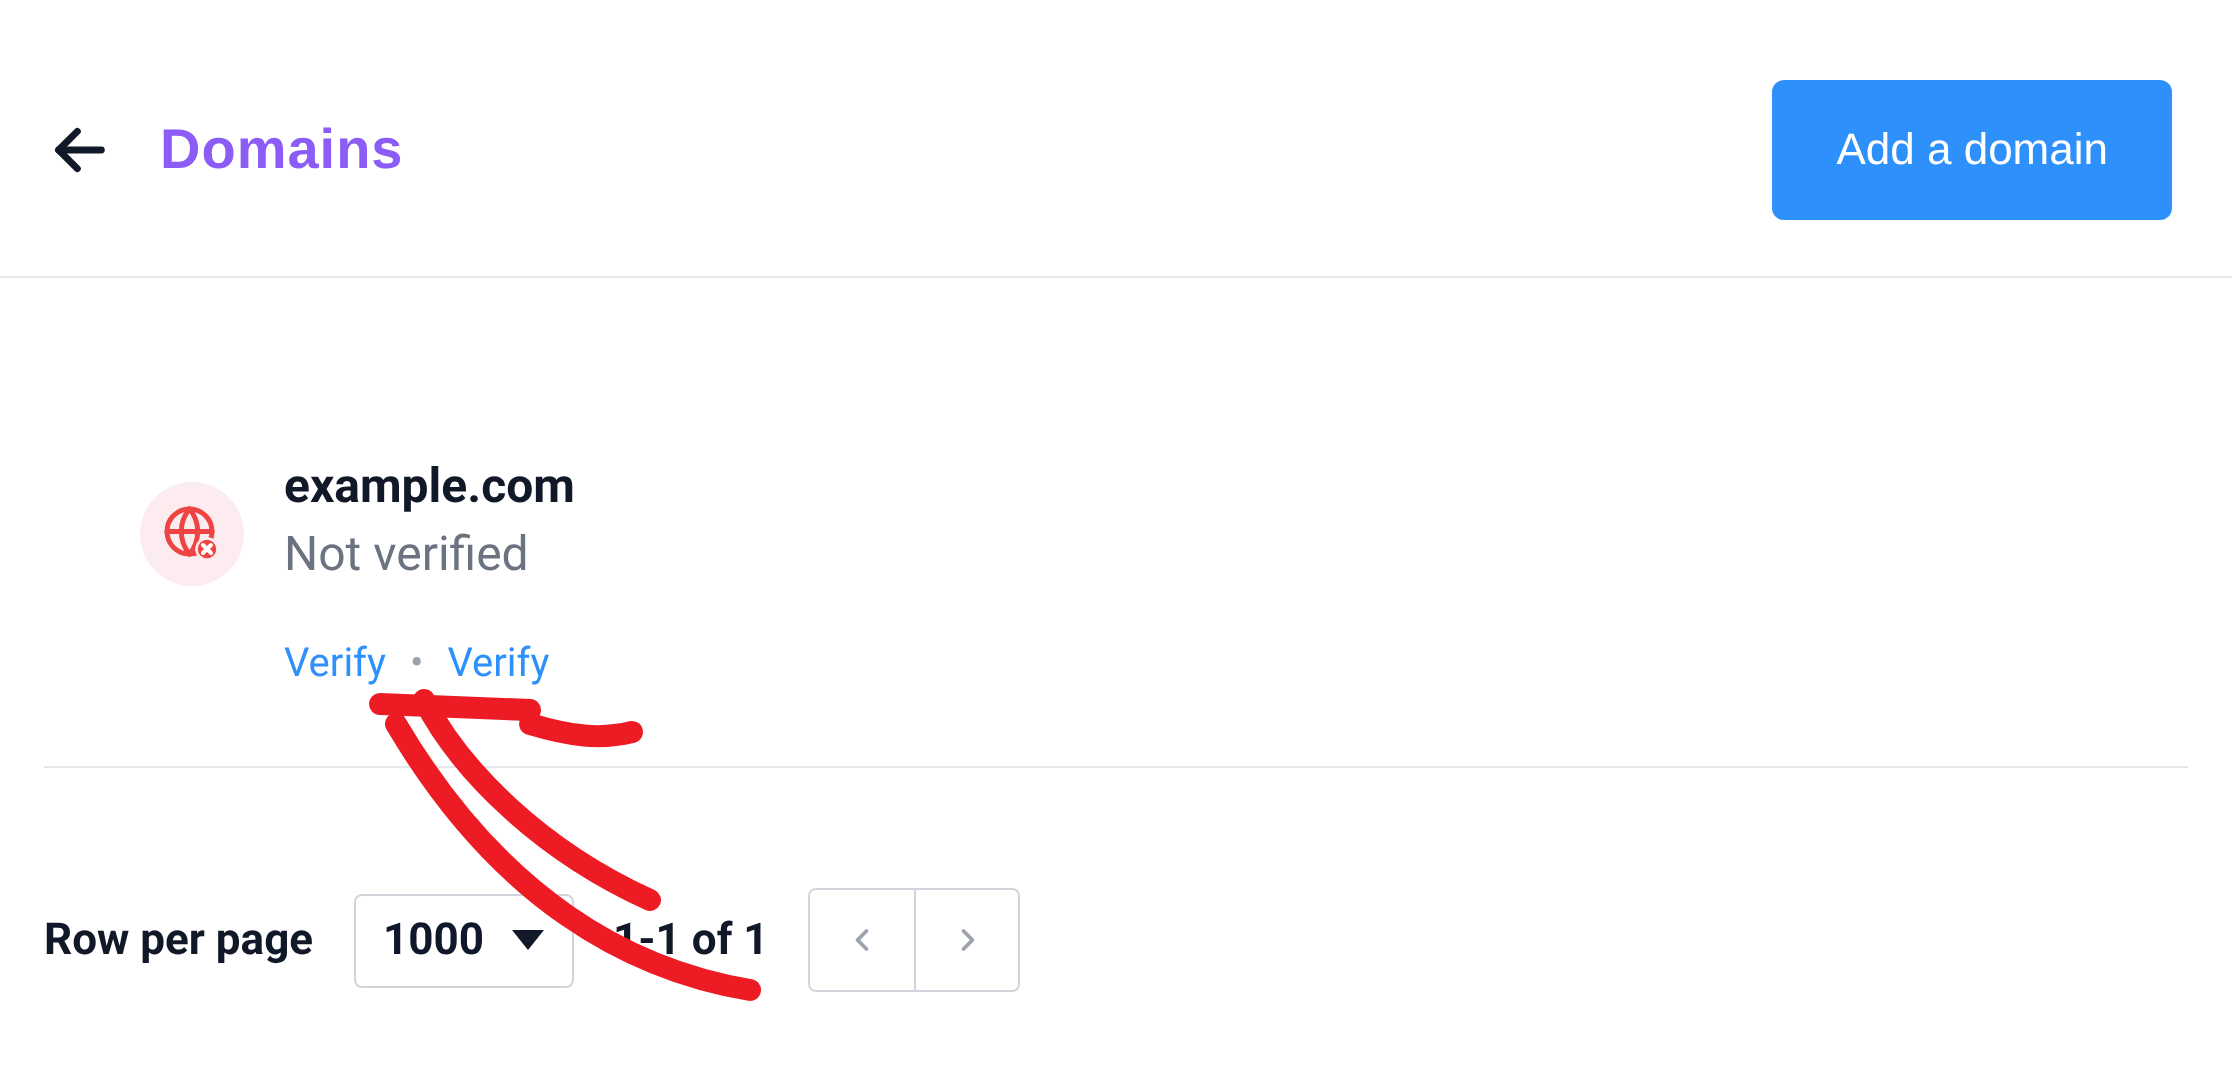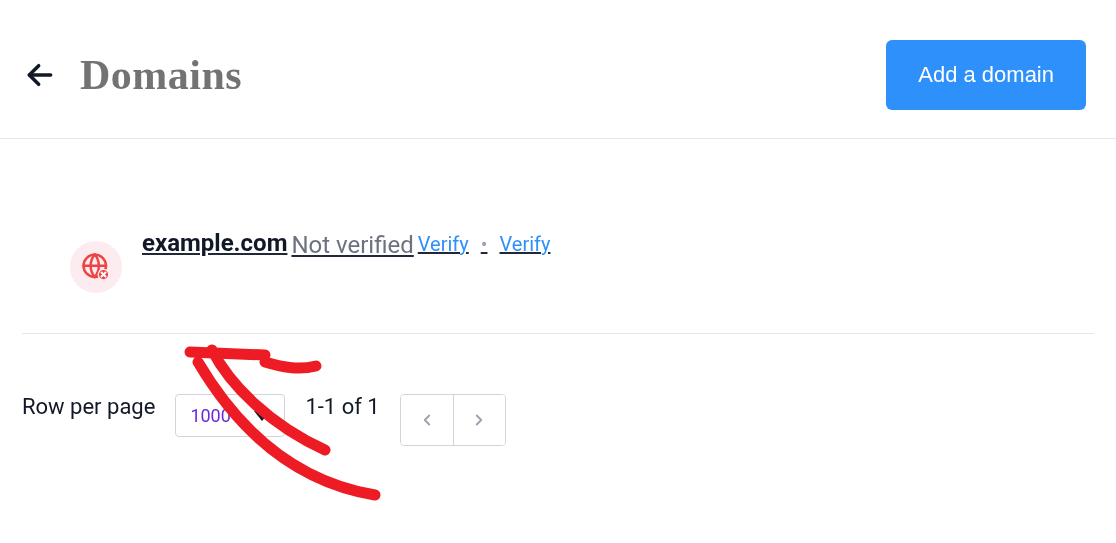--- a/index.html
+++ b/index.html
@@ -27,24 +27,24 @@
     .back-arrow {
       width: 36px;
       height: 36px;
       display: flex;
       align-items: center;
       justify-content: center;
       cursor: pointer;
       color: #111827;
     }
     .page-title {
-      font-family: Liberation Serif, serif;
-      font-size: 42px;
+      font-family: Liberation Sans, sans-serif;
+      font-size: 28px;
       font-weight: 700;
-      color: #737373;
+      color: #8b5cf6;
       letter-spacing: 0.5px;
     }
     .primary-btn {
       background: #2e90fa;
       color: #ffffff;
       border: none;
       border-radius: 6px;
       padding: 22px 32px;
       font-size: 22px;
       font-weight: 500;
@@ -68,67 +68,68 @@
       height: 52px;
       border-radius: 50%;
       background: #fdecef;
       display: flex;
       align-items: center;
       justify-content: center;
       flex-shrink: 0;
       margin-top: 12px;
     }
     .icon-circle svg { color: #ef4444; }
-    .domain-info { display: flex; flex-direction: row; gap: 4px; text-decoration: underline; }
+    .domain-info { display: flex; flex-direction: column; gap: 4px; }
     .domain-name {
       font-size: 24px;
       font-weight: 700;
       color: #111827;
     }
     .domain-status {
       font-size: 24px;
       color: #6b7280;
       margin-top: 2px;
     }
     .domain-actions {
       display: flex;
       align-items: center;
       gap: 12px;
-      margin-top: 0;
+      margin-top: 24px;
       font-size: 20px;
     }
     .link-action {
       color: #2e90fa;
       cursor: pointer;
       text-decoration: none;
     }
     .dot-sep { color: #9ca3af; }
 
     .pagination {
       display: flex;
-      align-items: flex-start;
+      align-items: center;
       gap: 20px;
       padding: 60px 22px 0 22px;
       font-size: 22px;
       color: #111827;
+      font-weight: bold;
     }
     .rows-label { color: #111827; }
     .select-box {
       border: 1px solid #d1d5db;
       border-radius: 4px;
       padding: 10px 14px;
       display: flex;
       align-items: center;
       gap: 12px;
       cursor: pointer;
       background: #ffffff;
       min-width: 110px;
       justify-content: space-between;
     }
-    .select-value { font-size: 18px; color: #6d28d9; }
+    .select-value { font-size: 22px; color: #0f172a; }
     .caret-down {
       width: 0; height: 0;
       border-left: 8px solid transparent;
       border-right: 8px solid transparent;
       border-top: 10px solid #111827;
     }
     .range-text { color: #111827; }
     .pager {
       display: flex;
       border: 1px solid #d1d5db;

